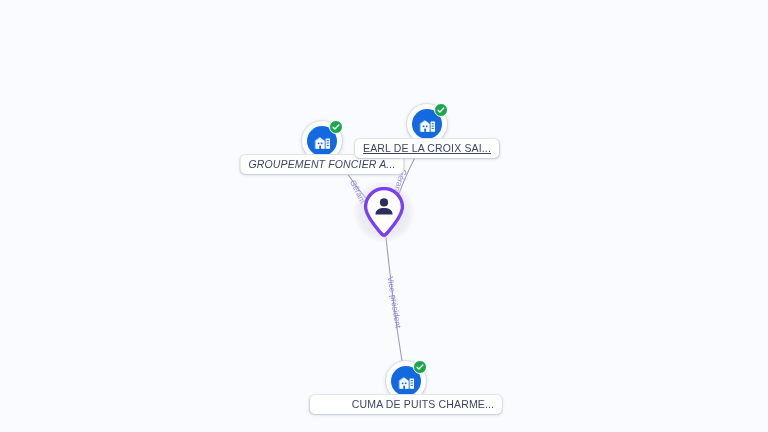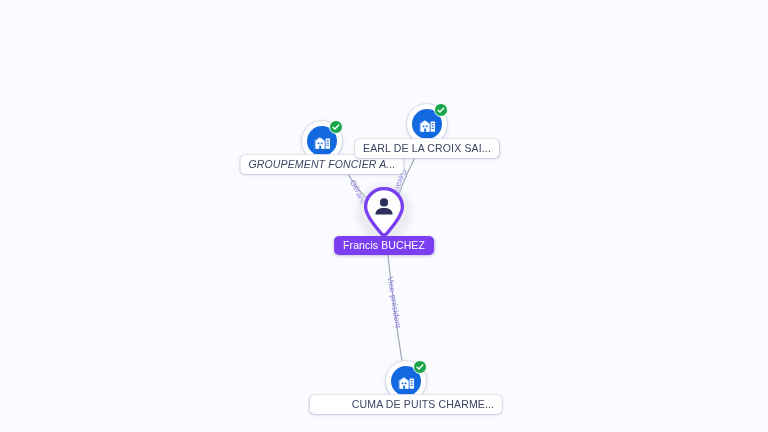--- a/index.html
+++ b/index.html
@@ -160,21 +160,21 @@
               <rect x="19.3" y="16.2" width="1.0" height="1.5" fill="#1269e0"></rect>
             </g>
           </svg>
         </div>
         <div class="check">
           <svg width="8" height="8" viewBox="0 0 12 12" xmlns="http://www.w3.org/2000/svg">
             <path d="M1.6 6.2 L4.4 9.0 L10.2 2.9" fill="none" stroke="#ffffff" stroke-width="2.1" stroke-linecap="round" stroke-linejoin="round"></path>
           </svg>
         </div>
       </div>
-      <div class="clabel" style="left: 427px; top: 139px;">EARL DE LA CROIX SAI...</div>
+      <div class="clabel" style="left: 427px; top: 139px; text-decoration: underline;">EARL DE LA CROIX SAI...</div>
       <div class="company" style="left: 406px; top: 381px;">
         <div class="disc"></div>
         <div class="bluecircle">
           <svg width="19" height="19" viewBox="0 0 24 24" xmlns="http://www.w3.org/2000/svg">
             <g fill="#ffffff">
               <path d="M2.2 21.3 V10.6 L8.4 6.2 L14.6 10.6 V21.3 Z" opacity="0.55"></path>
               <path d="M3.6 21.3 V11.3 L9.1 7.4 L14.6 11.3 V21.3 Z"></path>
               <rect x="6.0" y="13.3" width="2.1" height="2.1" fill="#1269e0"></rect>
               <rect x="9.9" y="13.3" width="2.1" height="2.1" fill="#1269e0"></rect>
               <rect x="7.9" y="17.2" width="2.3" height="4.1" fill="#1269e0"></rect>
@@ -206,15 +206,14 @@
                  C38.4 9.8 30.2 1.6 20 1.6 Z" fill="#ffffff" stroke="#7b3ff2" stroke-width="3.4"></path>
         <circle cx="20" cy="20" r="15.5" fill="#ffffff"></circle>
         <g fill="#2c2f5a">
           <circle cx="20" cy="15.4" r="4.1"></circle>
           <path d="M11.4 27.6 C11.4 22.9 15.3 21 20 21 C24.7 21 28.6 22.9 28.6 27.6 Z"></path>
         </g>
       </svg>
     </div>
   </div>
 
-  <div class="plabel" id="person-label" style="left: 384px; top: 236px;">Francis BUCHEZ</div>
 
 </div>
 
 </body></html>

